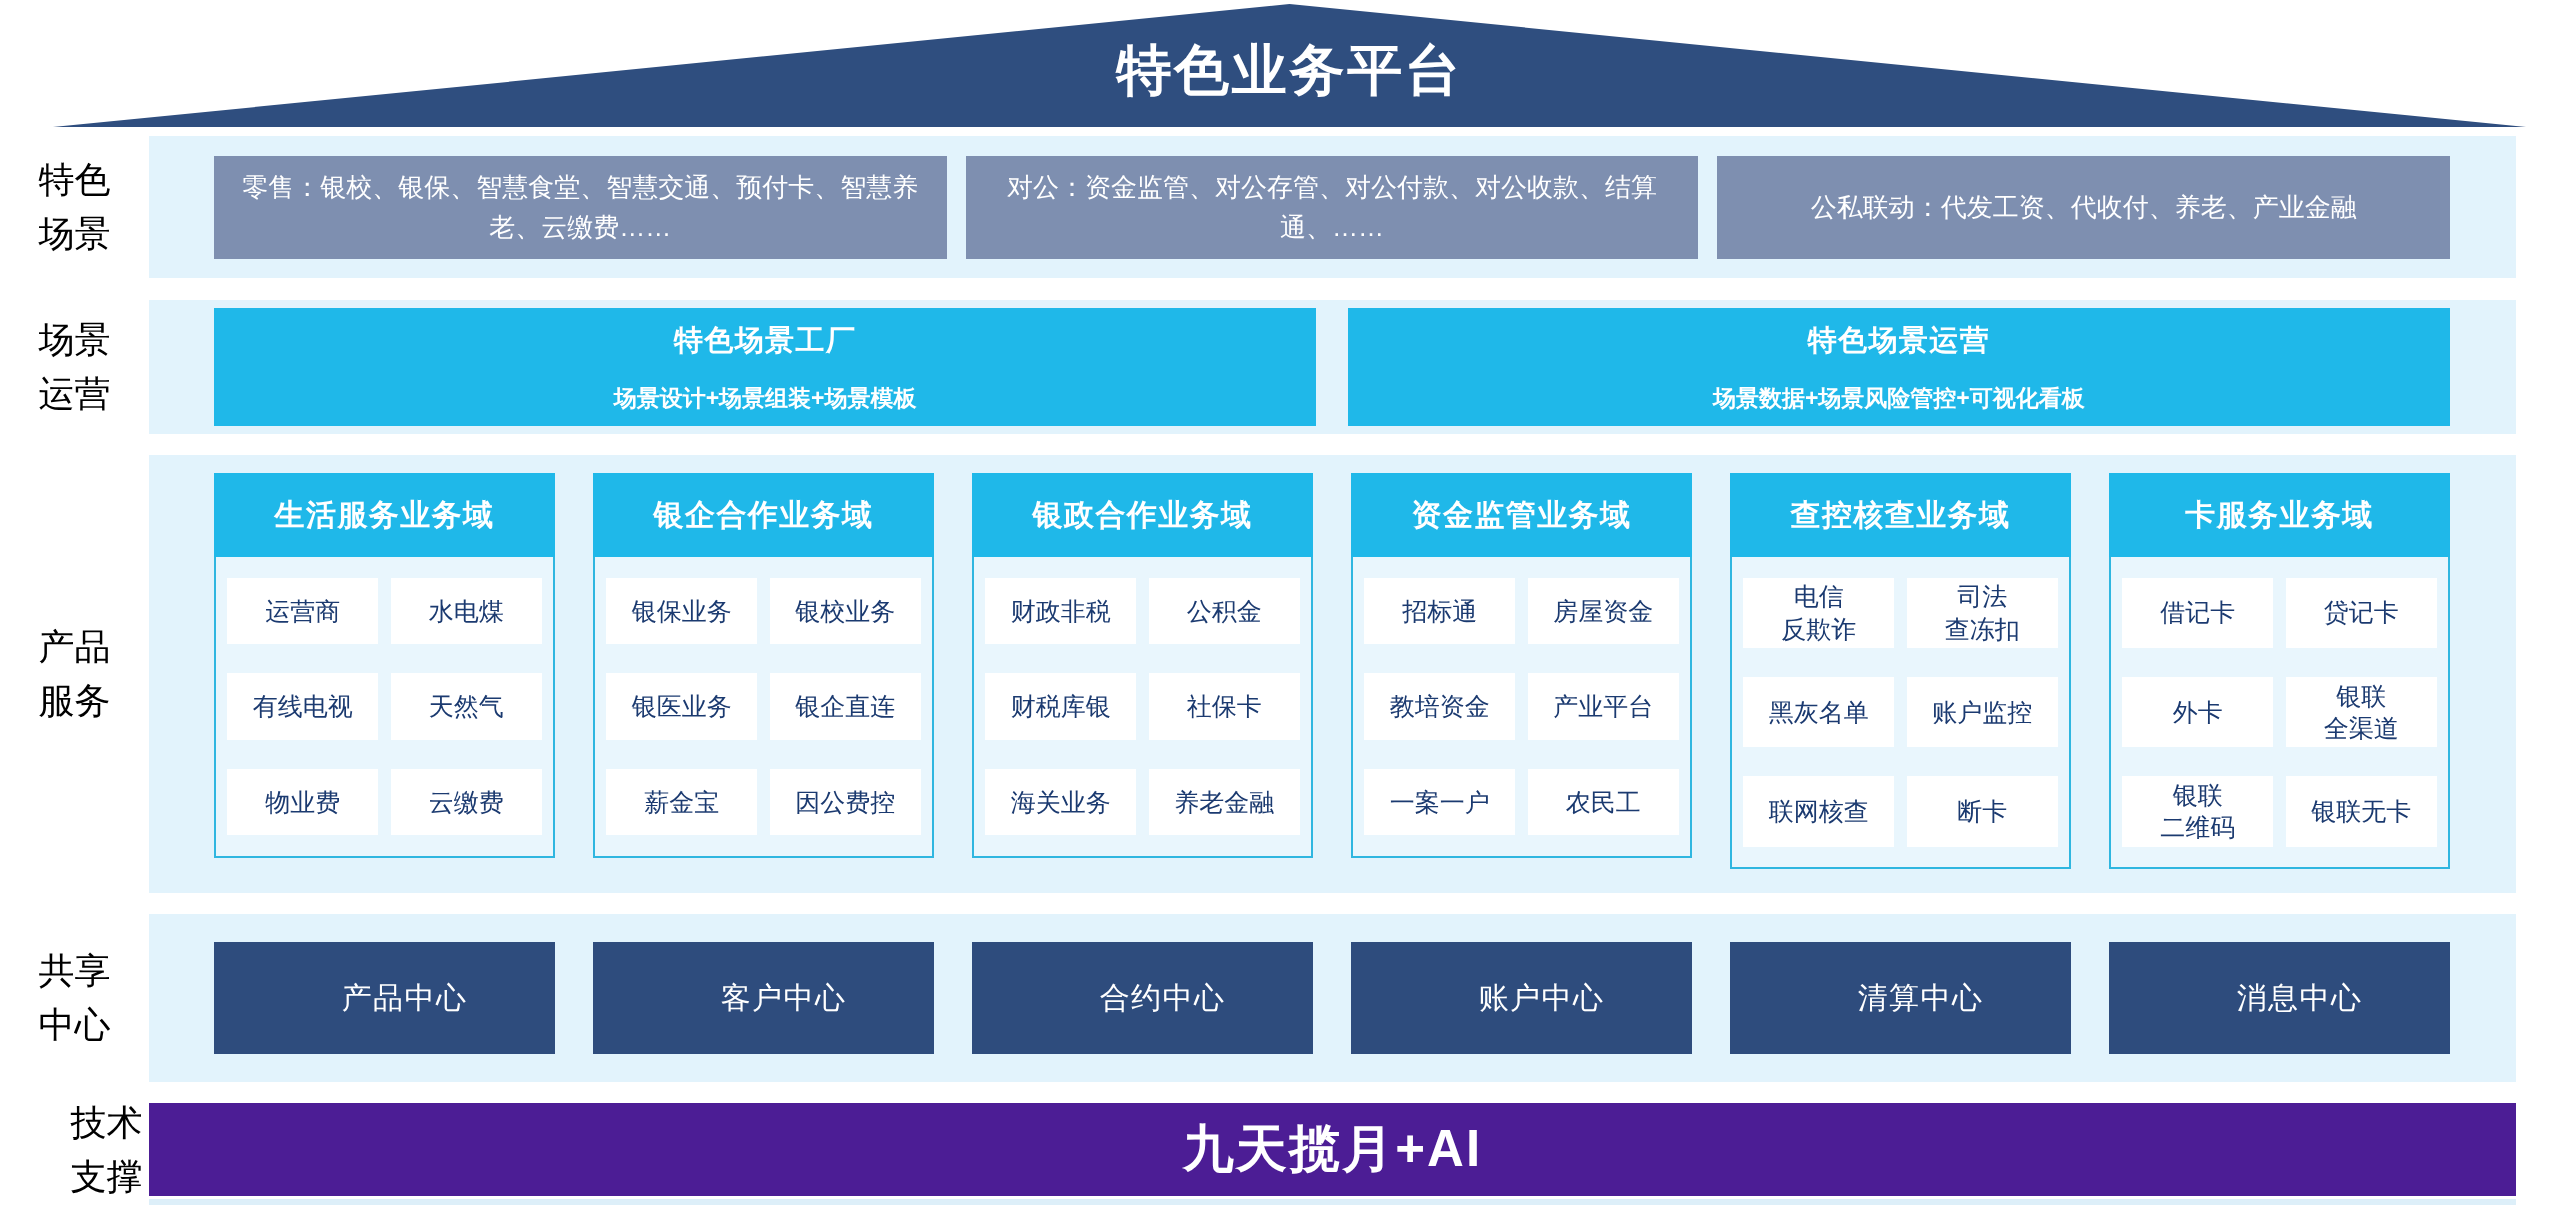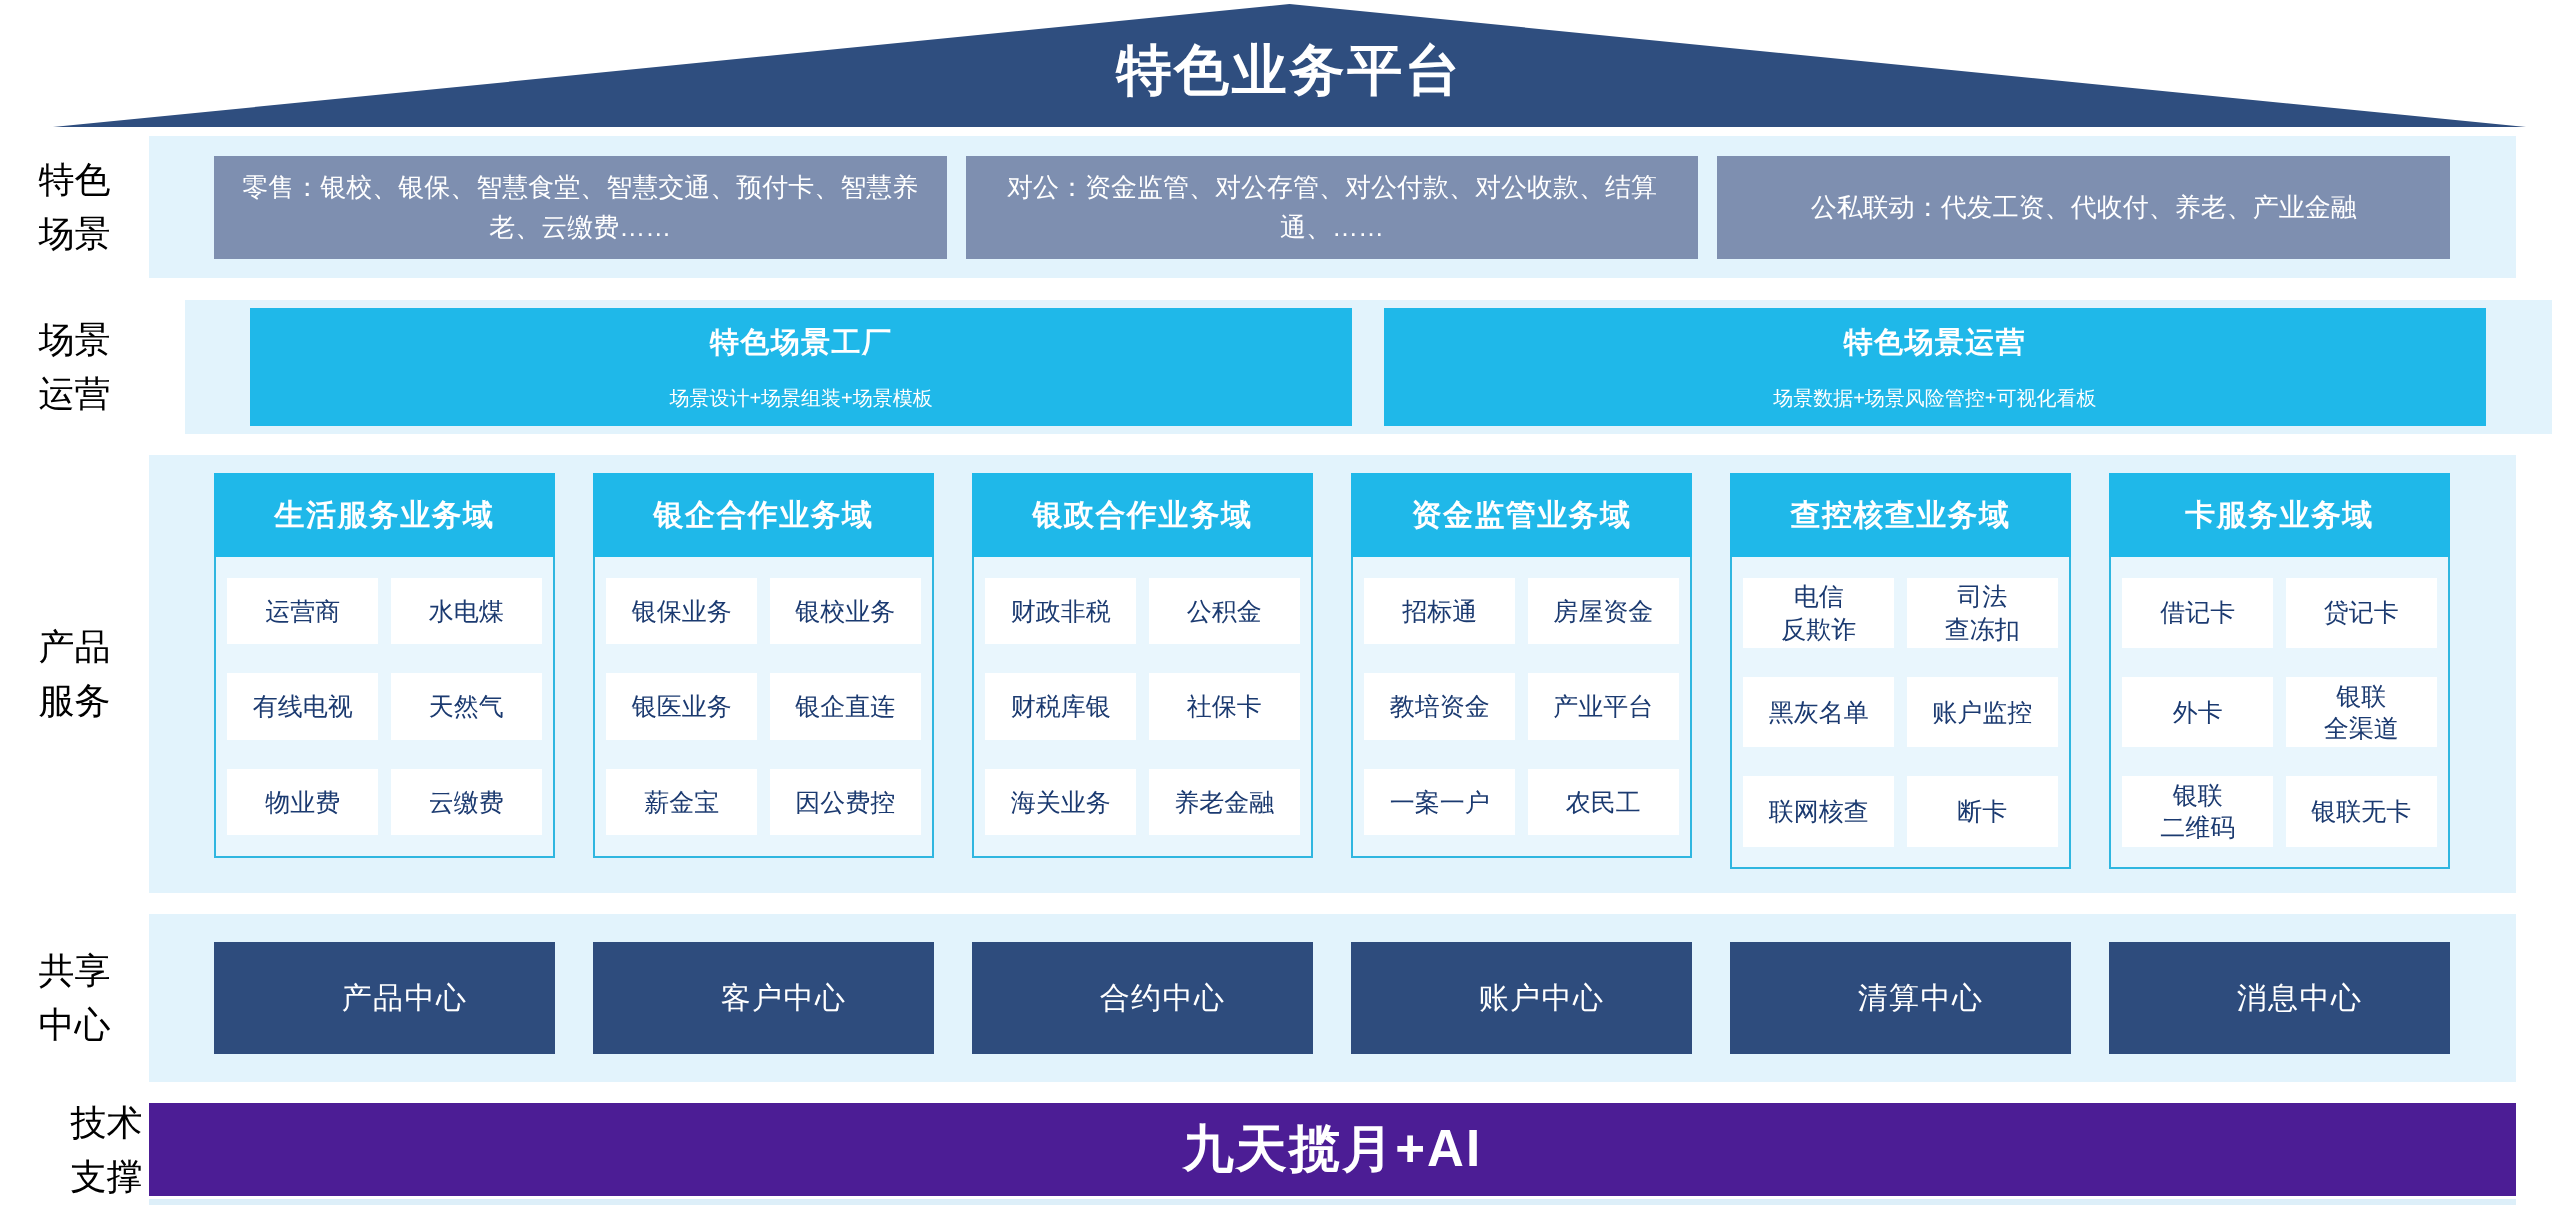--- a/index.html
+++ b/index.html
@@ -33,39 +33,39 @@
   .lbl-shared{top:914px;height:168px;}
   .lbl-tech{top:1103px;height:93px;margin-left:32px;}
 
   
   .band{
     position:absolute;left:149px;width:2367px;background:#E2F3FC;
     display:flex;align-items:center;box-sizing:border-box;
     padding:0 66px 0 65px;
   }
   .band-scene{top:136px;height:142px;gap:19px;}
-  .band-operation{top:300px;height:134px;gap:31.5px;margin-left:36px;}
+  .band-operation{top:300px;height:134px;gap:31.5px;}
   .band-products{top:455px;height:438px;gap:38px;align-items:flex-start;padding-top:18px;}
   .band-shared{top:914px;height:168px;gap:38px;}
 
   
   .scene-box{
     flex:1;height:103px;background:#7E8FB0;color:#ffffff;
     display:flex;align-items:center;justify-content:center;text-align:center;
     font-size:26px;line-height:1.55;padding:0 25px;box-sizing:border-box;
   }
 
   
   .op-box{
     flex:1;height:118px;background:#1FB8E9;color:#ffffff;
     display:flex;flex-direction:column;align-items:center;justify-content:center;
     gap:22px;text-align:center;
   }
   .op-title{font-size:29px;font-weight:700;letter-spacing:1.4px;}
-  .op-sub{font-size:20px;}
+  .op-sub{font-size:23px;font-weight:bold;}
 
   
   .domain{flex:1;height:385px;display:flex;flex-direction:column;min-width:0;}
   .domain-header{
     height:84px;flex:none;background:#1FB8E9;color:#ffffff;
     display:flex;align-items:center;justify-content:center;
     font-size:30px;font-weight:700;letter-spacing:1.4px;
   }
   .domain-body{
     flex:1;background:#E9F6FD;border:2.1px solid #2FB6E0;border-top:none;

